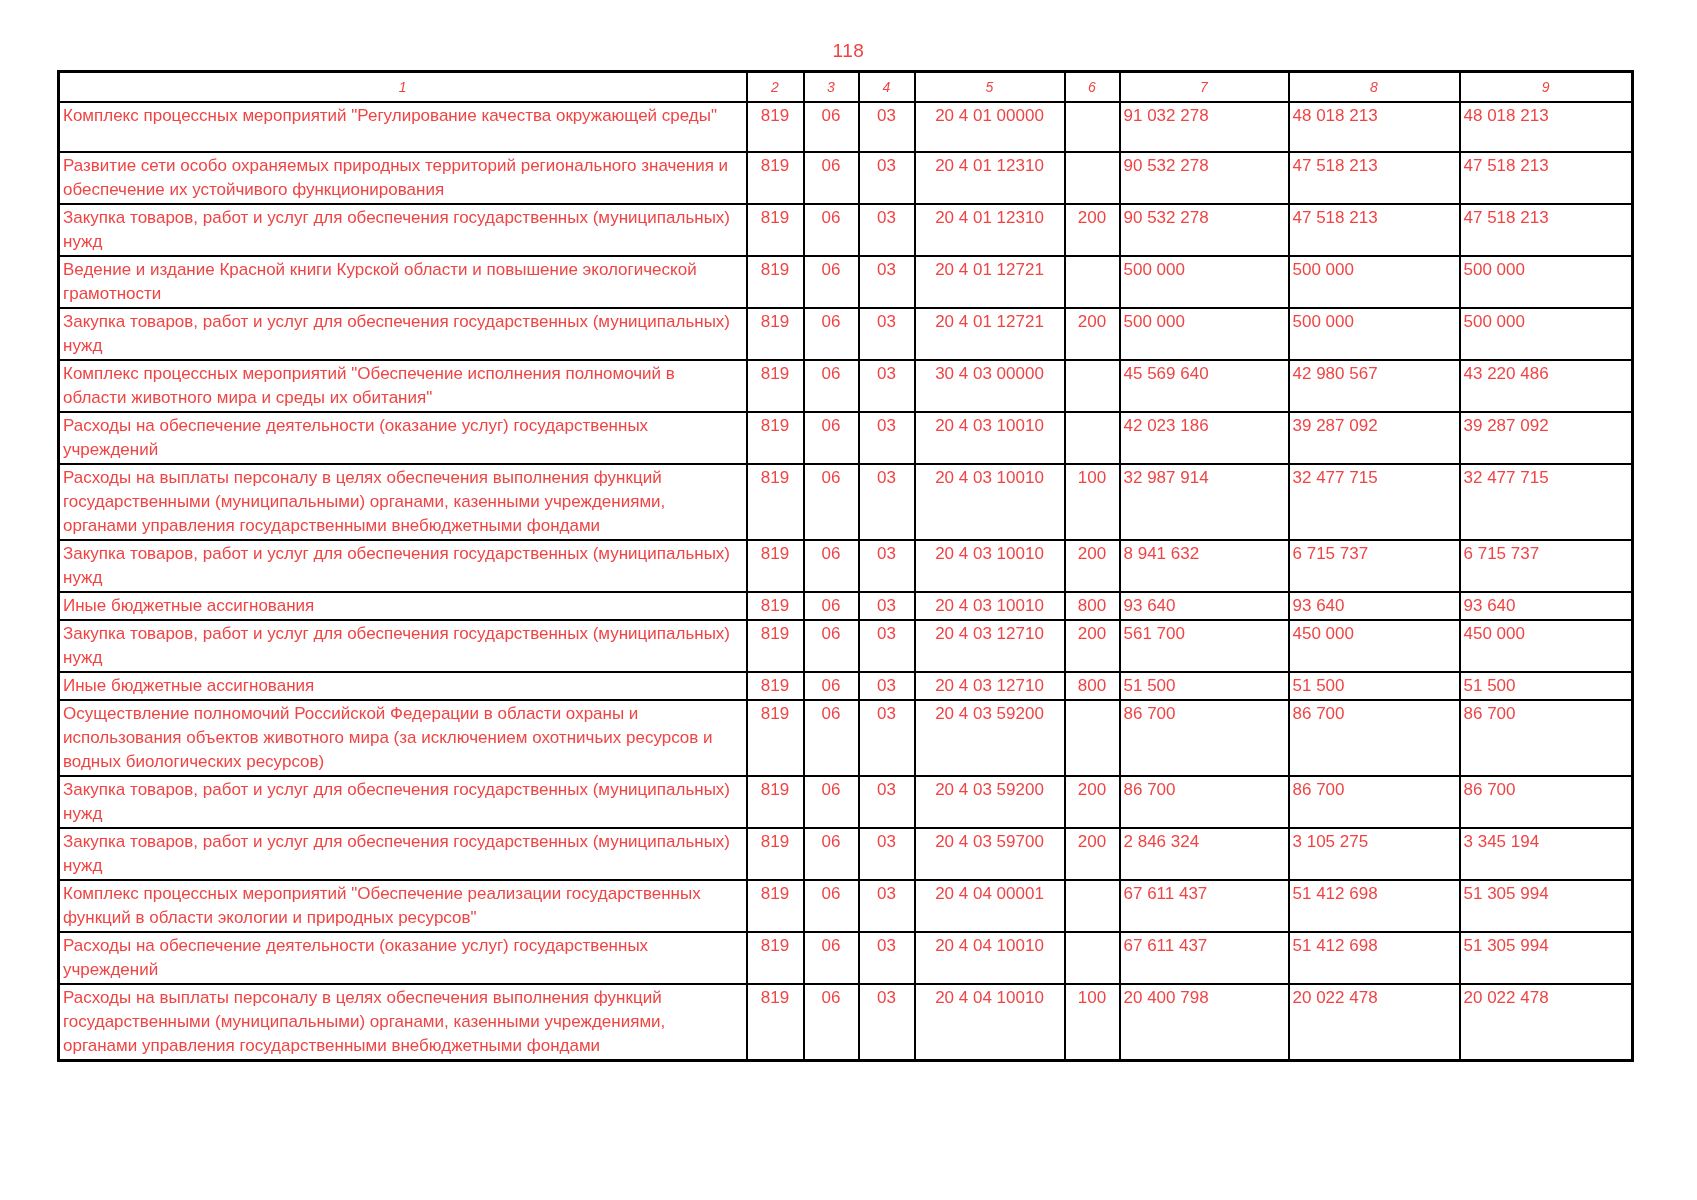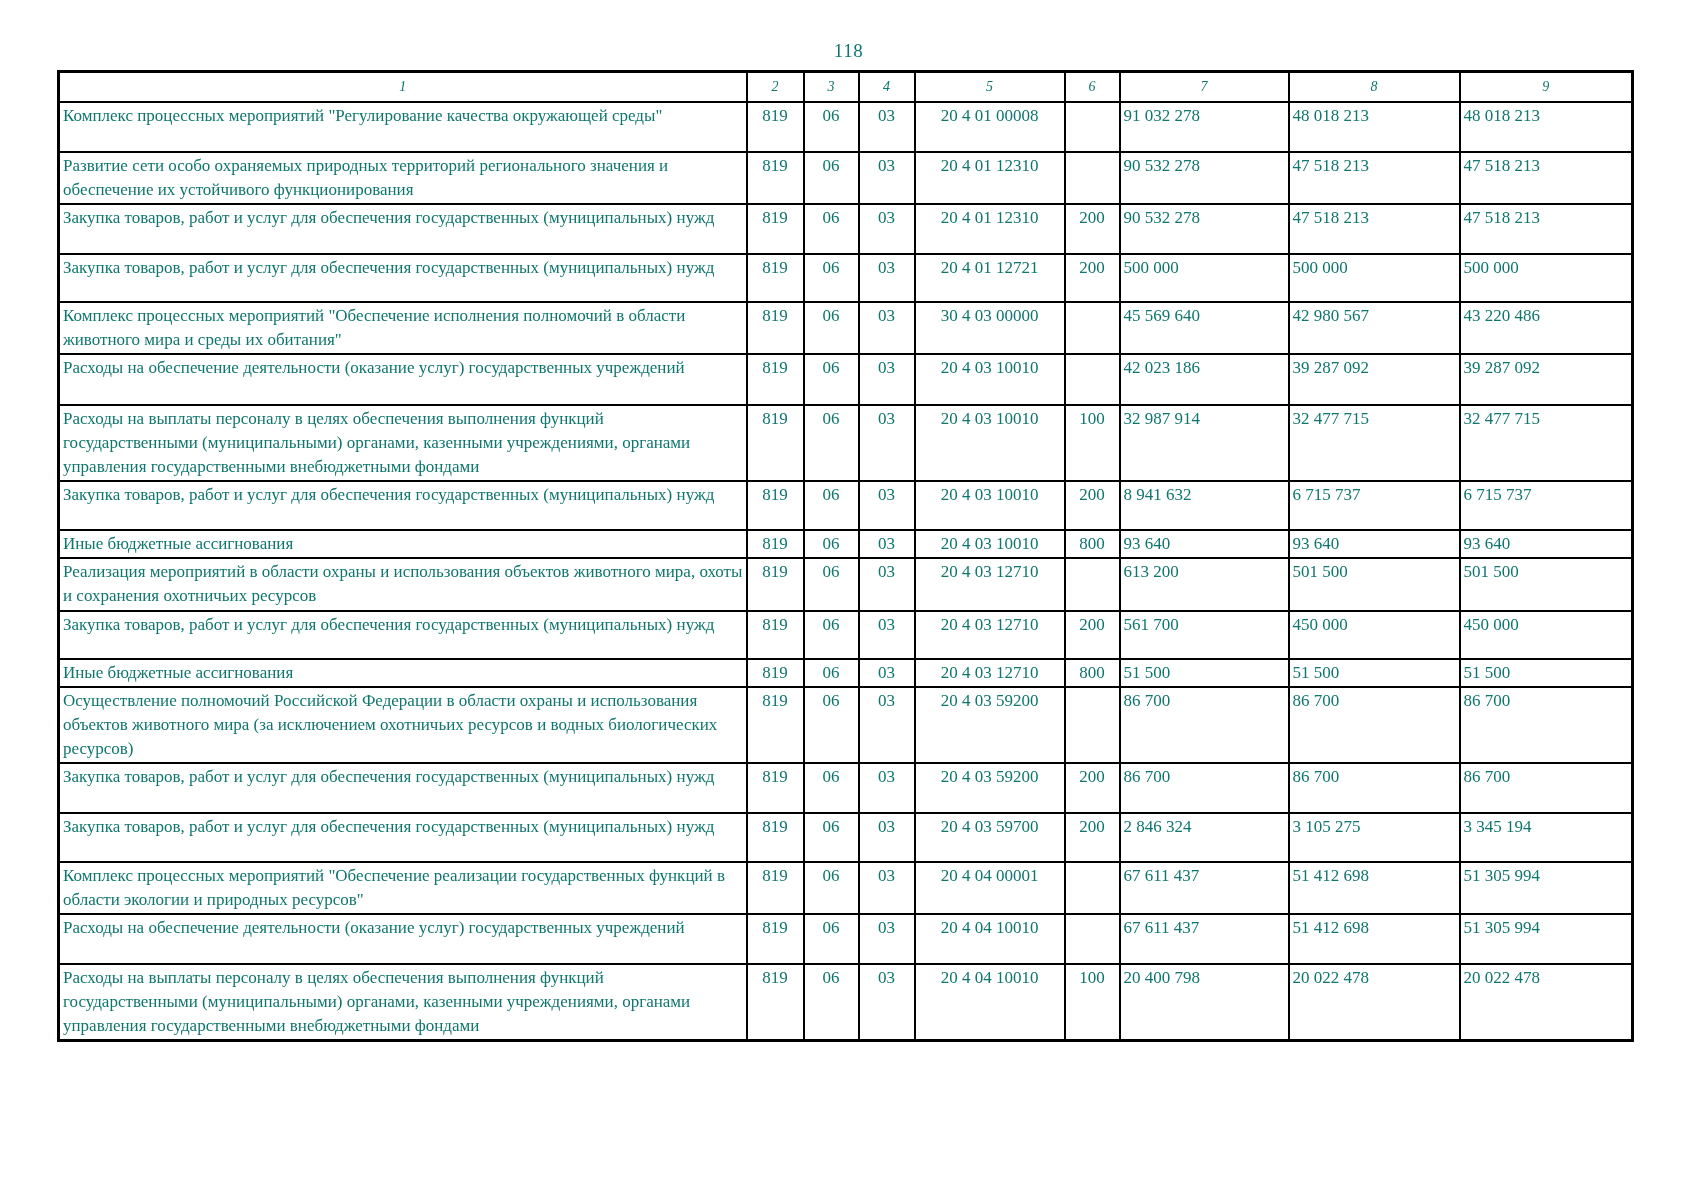--- a/index.html
+++ b/index.html
@@ -5,22 +5,22 @@
   html, body {
     margin: 0;
     padding: 0;
     background: #ffffff;
   }
   .page {
     position: relative;
     width: 1697px;
     height: 1200px;
     background: #ffffff;
-    font-family: Liberation Serif, serif;
-    color: #0f766e;
+    font-family: Liberation Sans, sans-serif;
+    color: #ef4444;
     overflow: hidden;
   }
   .page-number {
     position: absolute;
     top: 40px;
     left: 0;
     width: 1697px;
     text-align: center;
     font-size: 19px;
     letter-spacing: 0.5px;
@@ -88,21 +88,21 @@
           <th>8</th>
           <th>9</th>
         </tr>
     </thead>
     <tbody id="table-body">
         <tr style="height: 50px;">
           <td class="c-left">Комплекс процессных мероприятий "Регулирование качества окружающей среды"</td>
           <td class="c-center">819</td>
           <td class="c-center">06</td>
           <td class="c-center">03</td>
-          <td class="c-center">20 4 01 00008</td>
+          <td class="c-center">20 4 01 00000</td>
           <td class="c-center"></td>
           <td class="c-right">91 032 278</td>
           <td class="c-right">48 018 213</td>
           <td class="c-right">48 018 213</td>
         </tr>
         <tr style="height: 50px;">
           <td class="c-left">Развитие сети особо охраняемых природных территорий регионального значения и обеспечение их устойчивого функционирования</td>
           <td class="c-center">819</td>
           <td class="c-center">06</td>
           <td class="c-center">03</td>
@@ -115,20 +115,31 @@
         <tr style="height: 50px;">
           <td class="c-left">Закупка товаров, работ и услуг для обеспечения государственных (муниципальных) нужд</td>
           <td class="c-center">819</td>
           <td class="c-center">06</td>
           <td class="c-center">03</td>
           <td class="c-center">20 4 01 12310</td>
           <td class="c-center">200</td>
           <td class="c-right">90 532 278</td>
           <td class="c-right">47 518 213</td>
           <td class="c-right">47 518 213</td>
+        </tr>
+        <tr style="height: 52px;">
+          <td class="c-left">Ведение и издание Красной книги Курской области и повышение экологической грамотности</td>
+          <td class="c-center">819</td>
+          <td class="c-center">06</td>
+          <td class="c-center">03</td>
+          <td class="c-center">20 4 01 12721</td>
+          <td class="c-center"></td>
+          <td class="c-right">500 000</td>
+          <td class="c-right">500 000</td>
+          <td class="c-right">500 000</td>
         </tr>
         <tr style="height: 48px;">
           <td class="c-left">Закупка товаров, работ и услуг для обеспечения государственных (муниципальных) нужд</td>
           <td class="c-center">819</td>
           <td class="c-center">06</td>
           <td class="c-center">03</td>
           <td class="c-center">20 4 01 12721</td>
           <td class="c-center">200</td>
           <td class="c-right">500 000</td>
           <td class="c-right">500 000</td>
@@ -181,31 +192,20 @@
         <tr style="height: 24px;">
           <td class="c-left">Иные бюджетные ассигнования</td>
           <td class="c-center">819</td>
           <td class="c-center">06</td>
           <td class="c-center">03</td>
           <td class="c-center">20 4 03 10010</td>
           <td class="c-center">800</td>
           <td class="c-right">93 640</td>
           <td class="c-right">93 640</td>
           <td class="c-right">93 640</td>
-        </tr>
-        <tr style="height: 53px;">
-          <td class="c-left">Реализация мероприятий в области охраны и использования объектов животного мира, охоты и сохранения охотничьих ресурсов</td>
-          <td class="c-center">819</td>
-          <td class="c-center">06</td>
-          <td class="c-center">03</td>
-          <td class="c-center">20 4 03 12710</td>
-          <td class="c-center"></td>
-          <td class="c-right">613 200</td>
-          <td class="c-right">501 500</td>
-          <td class="c-right">501 500</td>
         </tr>
         <tr style="height: 48px;">
           <td class="c-left">Закупка товаров, работ и услуг для обеспечения государственных (муниципальных) нужд</td>
           <td class="c-center">819</td>
           <td class="c-center">06</td>
           <td class="c-center">03</td>
           <td class="c-center">20 4 03 12710</td>
           <td class="c-center">200</td>
           <td class="c-right">561 700</td>
           <td class="c-right">450 000</td>

